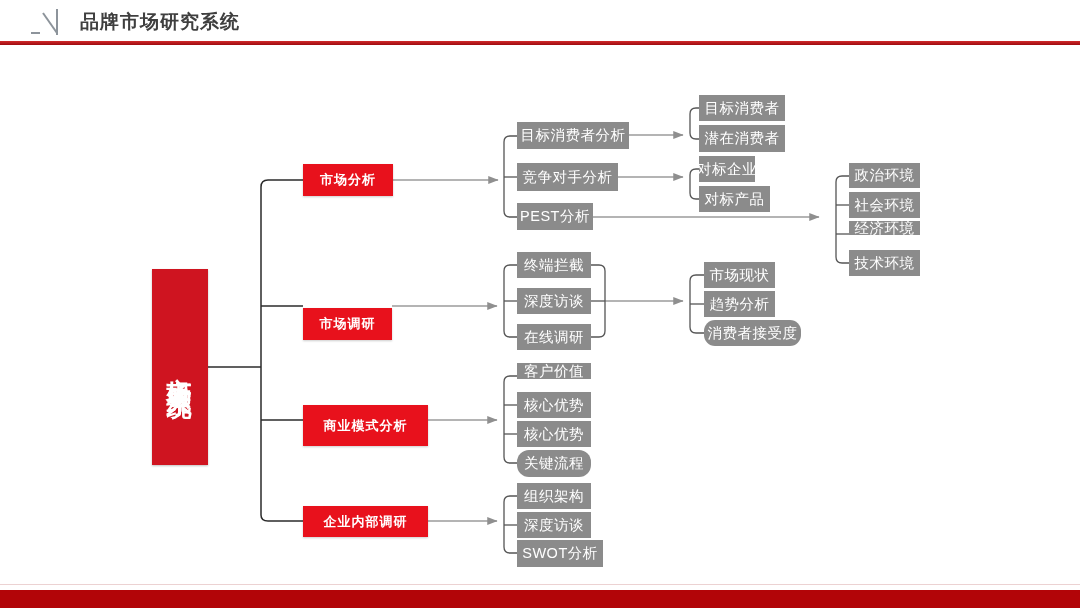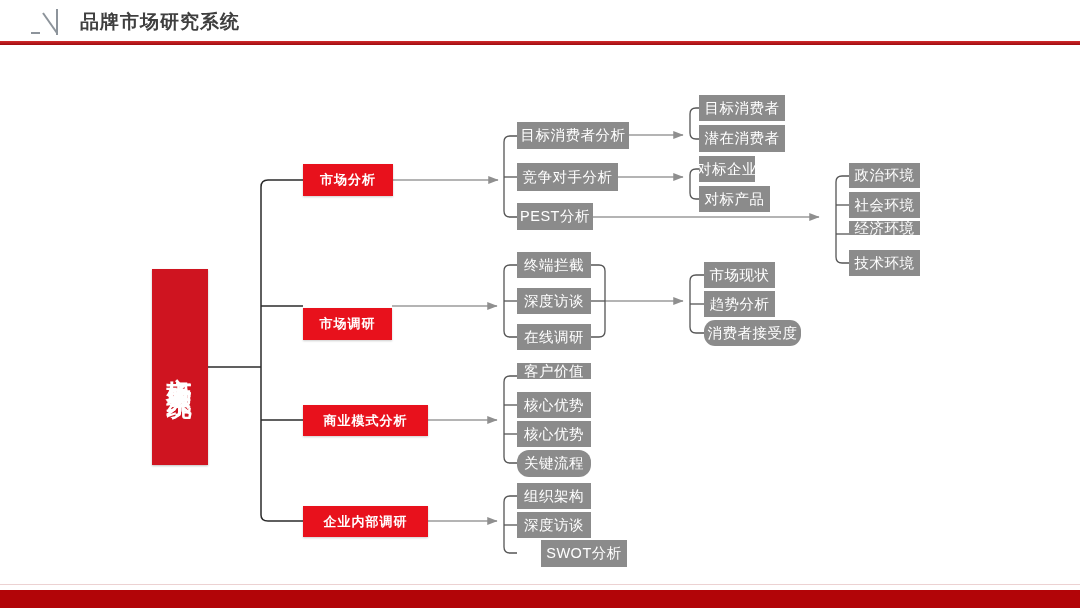--- a/index.html
+++ b/index.html
@@ -92,21 +92,21 @@
         <path d="M504,434 H517"></path>
         <path d="M517,496 H510 Q504,496 504,502 V547 Q504,553 510,553 H517"></path>
         <path d="M504,525 H517"></path>
       </g>
     </svg>
 
     <div class="node rootbox" style="left:152px; top:223px; width:56px; height:196px;">市场研究系统</div>
 
     <div class="node rbox" style="left:303px; top:118px; width:90px; height:32px;">市场分析</div>
     <div class="node rbox" style="left:303px; top:248px; width:89px; height:32px;margin-top:14px;">市场调研</div>
-    <div class="node rbox" style="left:303px; top:359px; width:125px; height:31px;">商业模式分析</div>
+    <div class="node rbox" style="left:303px; top:359px; width:125px; height:41px;">商业模式分析</div>
     <div class="node rbox" style="left:303px; top:460px; width:125px; height:31px;">企业内部调研</div>
 
     <div class="node gbox" style="left:517px; top:76px; width:112px; height:27px;">目标消费者分析</div>
     <div class="node gbox" style="left:517px; top:117px; width:101px; height:28px;">竞争对手分析</div>
     <div class="node gbox" style="left:517px; top:157px; width:76px; height:27px;">PEST分析</div>
 
     <div class="node gbox" style="left:699px; top:49px; width:86px; height:26px;">目标消费者</div>
     <div class="node gbox" style="left:699px; top:79px; width:86px; height:27px;">潜在消费者</div>
     <div class="node gbox" style="left:699px; top:110px; width:56px; height:26px;">对标企业</div>
     <div class="node gbox" style="left:699px; top:140px; width:71px; height:26px;">对标产品</div>
@@ -124,18 +124,18 @@
     <div class="node gbox" style="left:704px; top:245px; width:71px; height:26px;">趋势分析</div>
     <div class="node gbox" style="left:704px; top:274px; width:97px; height:26px;border-radius:11px;">消费者接受度</div>
 
     <div class="node gbox" style="left:517px; top:317px; width:74px; height:16px;">客户价值</div>
     <div class="node gbox" style="left:517px; top:346px; width:74px; height:26px;">核心优势</div>
     <div class="node gbox" style="left:517px; top:375px; width:74px; height:26px;">核心优势</div>
     <div class="node gbox" style="left:517px; top:404px; width:74px; height:27px;border-radius:12px;">关键流程</div>
 
     <div class="node gbox" style="left:517px; top:437px; width:74px; height:26px;">组织架构</div>
     <div class="node gbox" style="left:517px; top:466px; width:74px; height:26px;">深度访谈</div>
-    <div class="node gbox" style="left:517px; top:494px; width:86px; height:27px;margin-left:24px;">SWOT分析</div>
+    <div class="node gbox" style="left:517px; top:494px; width:86px; height:27px;">SWOT分析</div>
   </div>
 
   <div class="footer-faint"></div>
   <div class="footer-bar"></div>
 </div>
 
 </body></html>

